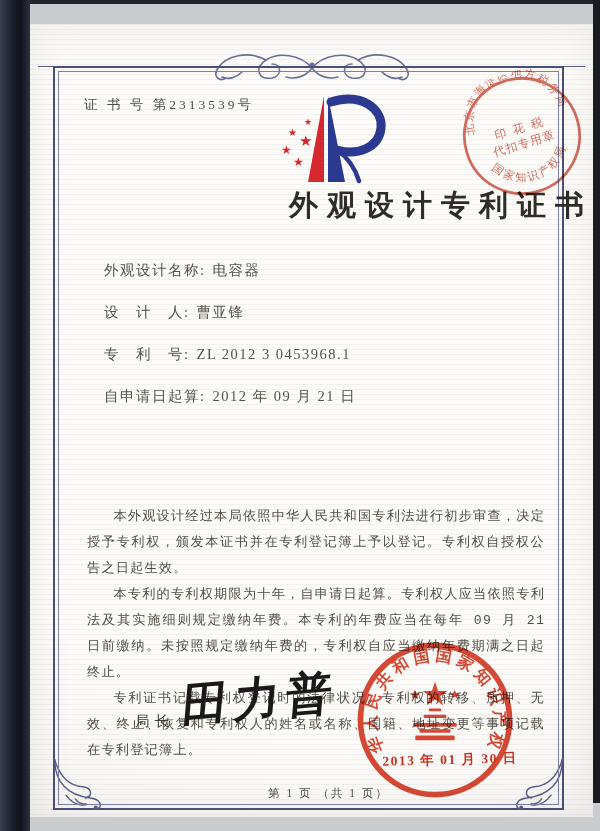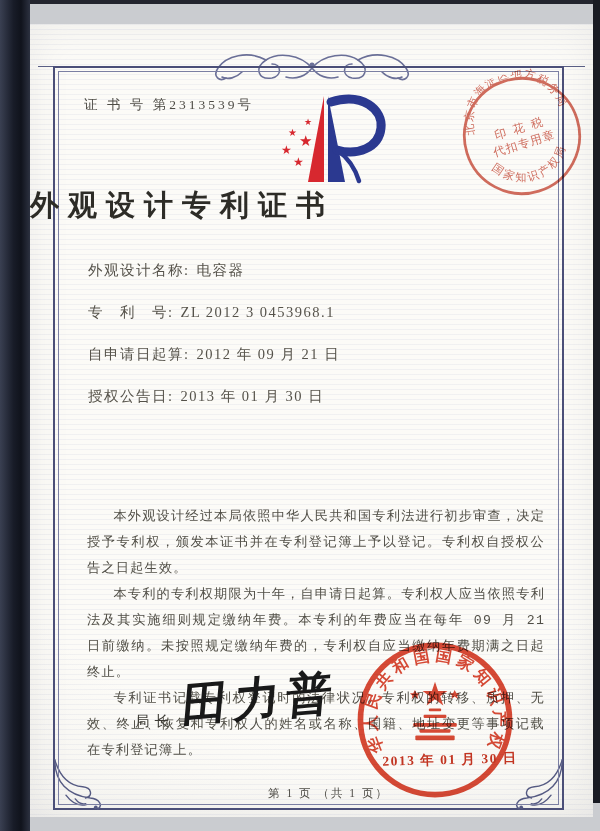--- a/index.html
+++ b/index.html
@@ -39,25 +39,25 @@
 
   .cert-no{
     position:absolute;left:54px;top:72px;
     font-size:13.5px;color:#4d4b45;letter-spacing:3px;white-space:nowrap;
   }
 
   .logo{position:absolute;left:225px;top:66px;width:140px;height:100px;}
   .logo .star{position:absolute;color:#d7282f;line-height:1;}
 
   .title{
-    position:absolute;left:0;top:162px;width:100%;text-align:left;
+    position:absolute;left:0;top:162px;width:100%;text-align:right;
     font-size:29px;color:#2d2c27;letter-spacing:9px;font-weight:600;white-space:nowrap;
   }
 
-  .fields{position:absolute;left:58px;top:237px;width:450px;}
+  .fields{position:absolute;left:74px;top:237px;width:450px;}
   .field-row{height:20px;margin-bottom:22px;font-size:14.5px;color:#55524a;
     letter-spacing:1.5px;white-space:nowrap;}
   .field-row .val{margin-left:7px;}
 
   .paras{position:absolute;left:57px;top:480px;width:458px;
     font-size:13.2px;line-height:26px;color:#514f47;letter-spacing:1.2px;
     text-align:justify;font-family:Liberation Mono, monospace;}
   .paras p{margin:0;text-indent:2em;}
 
   .director{position:absolute;left:105px;top:688px;font-size:14.5px;
@@ -147,27 +147,27 @@
     </svg>
   </div>
 
   <div class="title">外观设计专利证书</div>
 
   <div class="fields">
     <div class="field-row">
       <span>外观设计名称:</span><span class="val">电容器</span>
     </div>
     <div class="field-row">
+      <span>设　计　人:</span><span class="val">曹亚锋</span>
+    </div>
+    <div class="field-row">
       <span>专　利　号:</span><span class="val">ZL 2012 3 0453968.1</span>
     </div>
     <div class="field-row">
       <span>自申请日起算:</span><span class="val">2012 年 09 月 21 日</span>
-    </div>
-    <div class="field-row">
-      <span>授权公告日:</span><span class="val">2013 年 01 月 30 日</span>
     </div>
   </div>
 
   <div class="paras">
     <p>本外观设计经过本局依照中华人民共和国专利法进行初步审查，决定授予专利权，颁发本证书并在专利登记簿上予以登记。专利权自授权公告之日起生效。</p>
     <p>本专利的专利权期限为十年，自申请日起算。专利权人应当依照专利法及其实施细则规定缴纳年费。本专利的年费应当在每年 09 月 21 日前缴纳。未按照规定缴纳年费的，专利权自应当缴纳年费期满之日起终止。</p>
     <p>专利证书记载专利权登记时的法律状况。专利权的转移、质押、无效、终止、恢复和专利权人的姓名或名称、国籍、地址变更等事项记载在专利登记簿上。</p>
   </div>
 
   <div class="director">局长</div>

